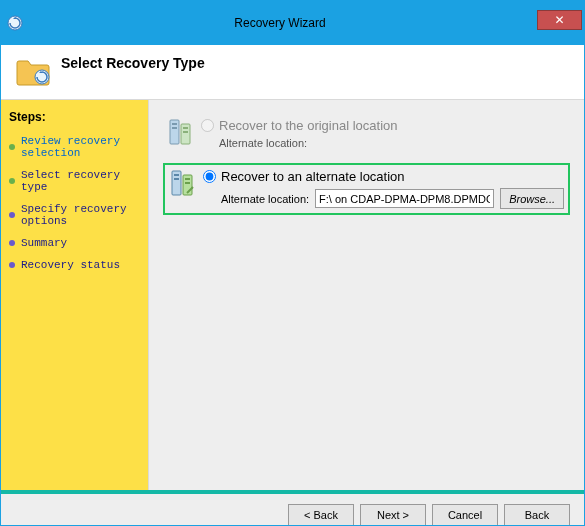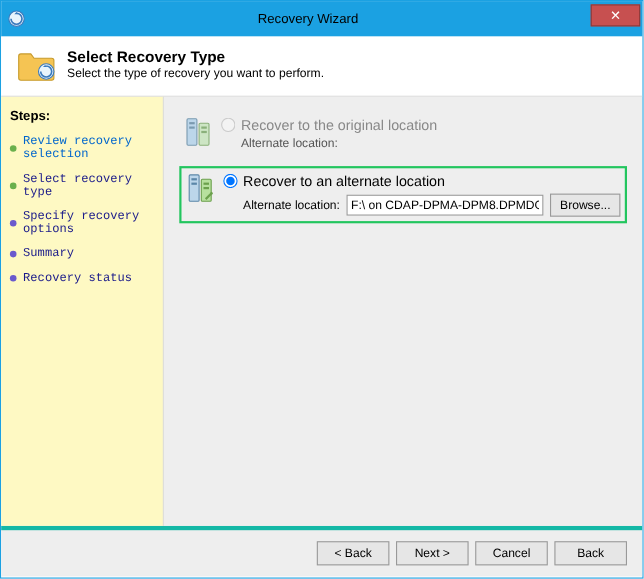--- a/index.html
+++ b/index.html
@@ -8,21 +8,21 @@
     font-family: "Segoe UI", Tahoma, sans-serif;
     font-size: 11px;
     background: #fff;
     width: 585px;
     height: 526px;
     overflow: hidden;
     border: 1px solid #1ba1e2;
   }
   .titlebar {
     background: #1ba1e2;
-    height: 32px;
+    height: 44px;
     display: flex;
     align-items: center;
     position: relative;
     color: #000;
   }
   .titlebar .app-icon {
     width: 16px; height: 16px; margin-left: 6px;
     display: flex; align-items: center; justify-content: center;
   }
   .titlebar .title {
@@ -60,21 +60,21 @@
   .header .sub {
     font-size: 11px;
     color: #000;
   }
   .body {
     display: flex;
     height: calc(100% - 28px - 60px - 46px);
   }
   .steps {
     width: 148px;
-    background: #fef9c3;
+    background: #fde047;
     border-right: 1px solid #d9d9d9;
     padding: 10px 6px;
   }
   .steps-title {
     font-weight: bold;
     font-size: 12px;
     margin-bottom: 8px;
     padding-left: 2px;
   }
   .step-item {
@@ -137,20 +137,21 @@
     min-width: 0;
   }
   .loc-row button {
     margin-left: 6px;
     height: 21px;
     font-size: 11px;
     padding: 0 8px;
     background: #e6e6e6;
     border: 1px solid #999;
     font-family: inherit;
+    font-style: italic;
   }
   .footer {
     height: 46px;
     border-top: 4px solid #14b8a6;
     background: #eeeeee;
     display: flex;
     align-items: center;
     justify-content: flex-end;
     padding: 0 14px;
     gap: 6px;
@@ -185,21 +186,20 @@
   <span class="folder-icon">
     <svg viewBox="0 0 36 30" width="36" height="30">
       <path d="M2 8 L2 26 Q2 28 4 28 L32 28 Q34 28 34 26 L34 10 Q34 8 32 8 L16 8 L13 4 L4 4 Q2 4 2 6 Z" fill="#f5c453" stroke="#c79a2b" stroke-width="1"></path>
       <circle cx="27" cy="20" r="7" fill="#e8f4fc" stroke="#3a7abd" stroke-width="1"></circle>
       <path d="M27 15 A5 5 0 1 1 22 20" fill="none" stroke="#3a7abd" stroke-width="1.5"></path>
       <path d="M26 14 L24 16 L28 16 Z" fill="#3a7abd"></path>
     </svg>
   </span>
   <div>
     <h1>Select Recovery Type</h1>
-    <div class="sub">Select the type of recovery you want to perform.</div>
   </div>
 </div>
 
 <div class="body">
 
   <div class="steps">
     <div class="steps-title">Steps:</div>
 
     <div class="step-item active">
       <span class="bullet green"></span>

